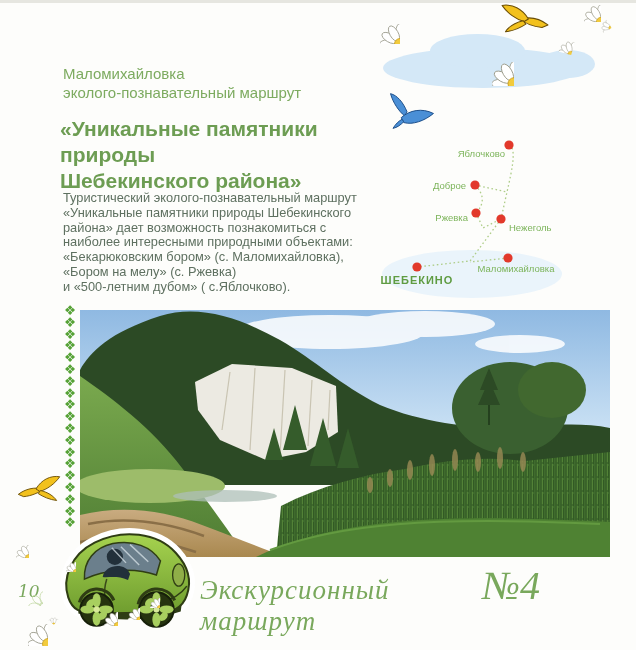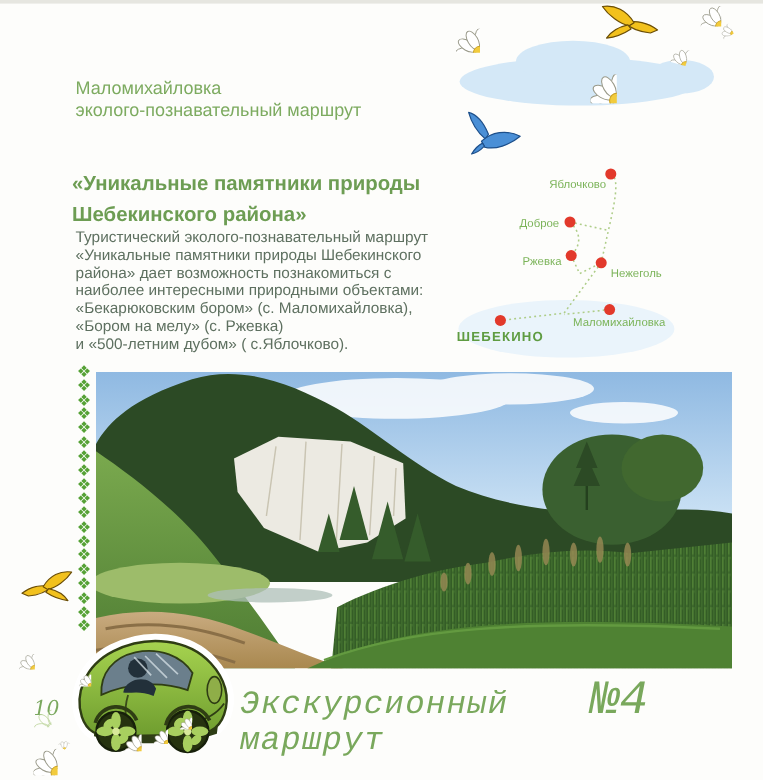--- a/index.html
+++ b/index.html
@@ -8,44 +8,44 @@
   .abs{position:absolute;}
   #scan-edge{left:0;top:0;width:636px;height:3px;background:#e6e6e0;z-index:0;}
 
   
   .cloud{background:#d4e8f7;border-radius:50%;z-index:0;}
   .cloud.faint{background:#eaf4fb;}
 
   
   #subtitle{left:63px;top:64px;width:300px;font-size:15px;line-height:19px;
             color:#7dab60;white-space:pre-line;z-index:2;}
-  #title{left:60px;top:116px;width:345px;font-size:17px;line-height:26px;
-         font-weight:bold;color:#6d9d53;white-space:pre-line;z-index:2;margin-top:24px;}
+  #title{left:60px;top:116px;width:345px;font-size:21px;line-height:26px;
+         font-weight:bold;color:#6d9d53;white-space:pre-line;z-index:2;}
   #intro{left:63px;top:191px;width:325px;font-size:12.8px;line-height:14.8px;
          color:#5e7060;white-space:pre-line;z-index:2;}
 
   
   #map-svg{left:370px;top:128px;width:195px;height:165px;z-index:2;}
   #map-svg text.stop{fill:#7cb45a;font-family:"Liberation Sans",sans-serif;font-size:9.5px;}
   #map-svg text.city{fill:#5f9c42;font-family:"Liberation Sans",sans-serif;font-size:11px;
                      letter-spacing:1px;font-weight:bold;}
 
   
   #photo{left:80px;top:310px;width:530px;height:247px;z-index:1;}
 
   
   #ornament{left:60px;top:305px;width:20px;height:234px;z-index:1;
             color:#56a236;font-size:13.5px;line-height:11.8px;text-align:center;
             white-space:pre-line;font-family:"DejaVu Sans",sans-serif;}
 
   
   #page-number{left:18px;top:581px;font-family:"DejaVu Serif",serif;font-style:italic;
-               font-size:17px;color:#7aa85e;z-index:2;margin-left:10px;}
+               font-size:17px;color:#7aa85e;z-index:2;}
   #caption{left:200px;top:562px;width:340px;color:#79a85c;z-index:2;
-           font-family:Liberation Mono, monospace;font-style:italic;display:flex;
+           font-family:Liberation Serif, serif;font-style:italic;display:flex;
            align-items:baseline;gap:16px;}
   #caption .script{font-size:27px;letter-spacing:1px;}
   #caption .num{font-size:40px;}
 
   #car{left:50px;top:516px;width:152px;height:114px;z-index:3;}
   .deco{z-index:4;}
 </style>
 </head>
 <body>
 

